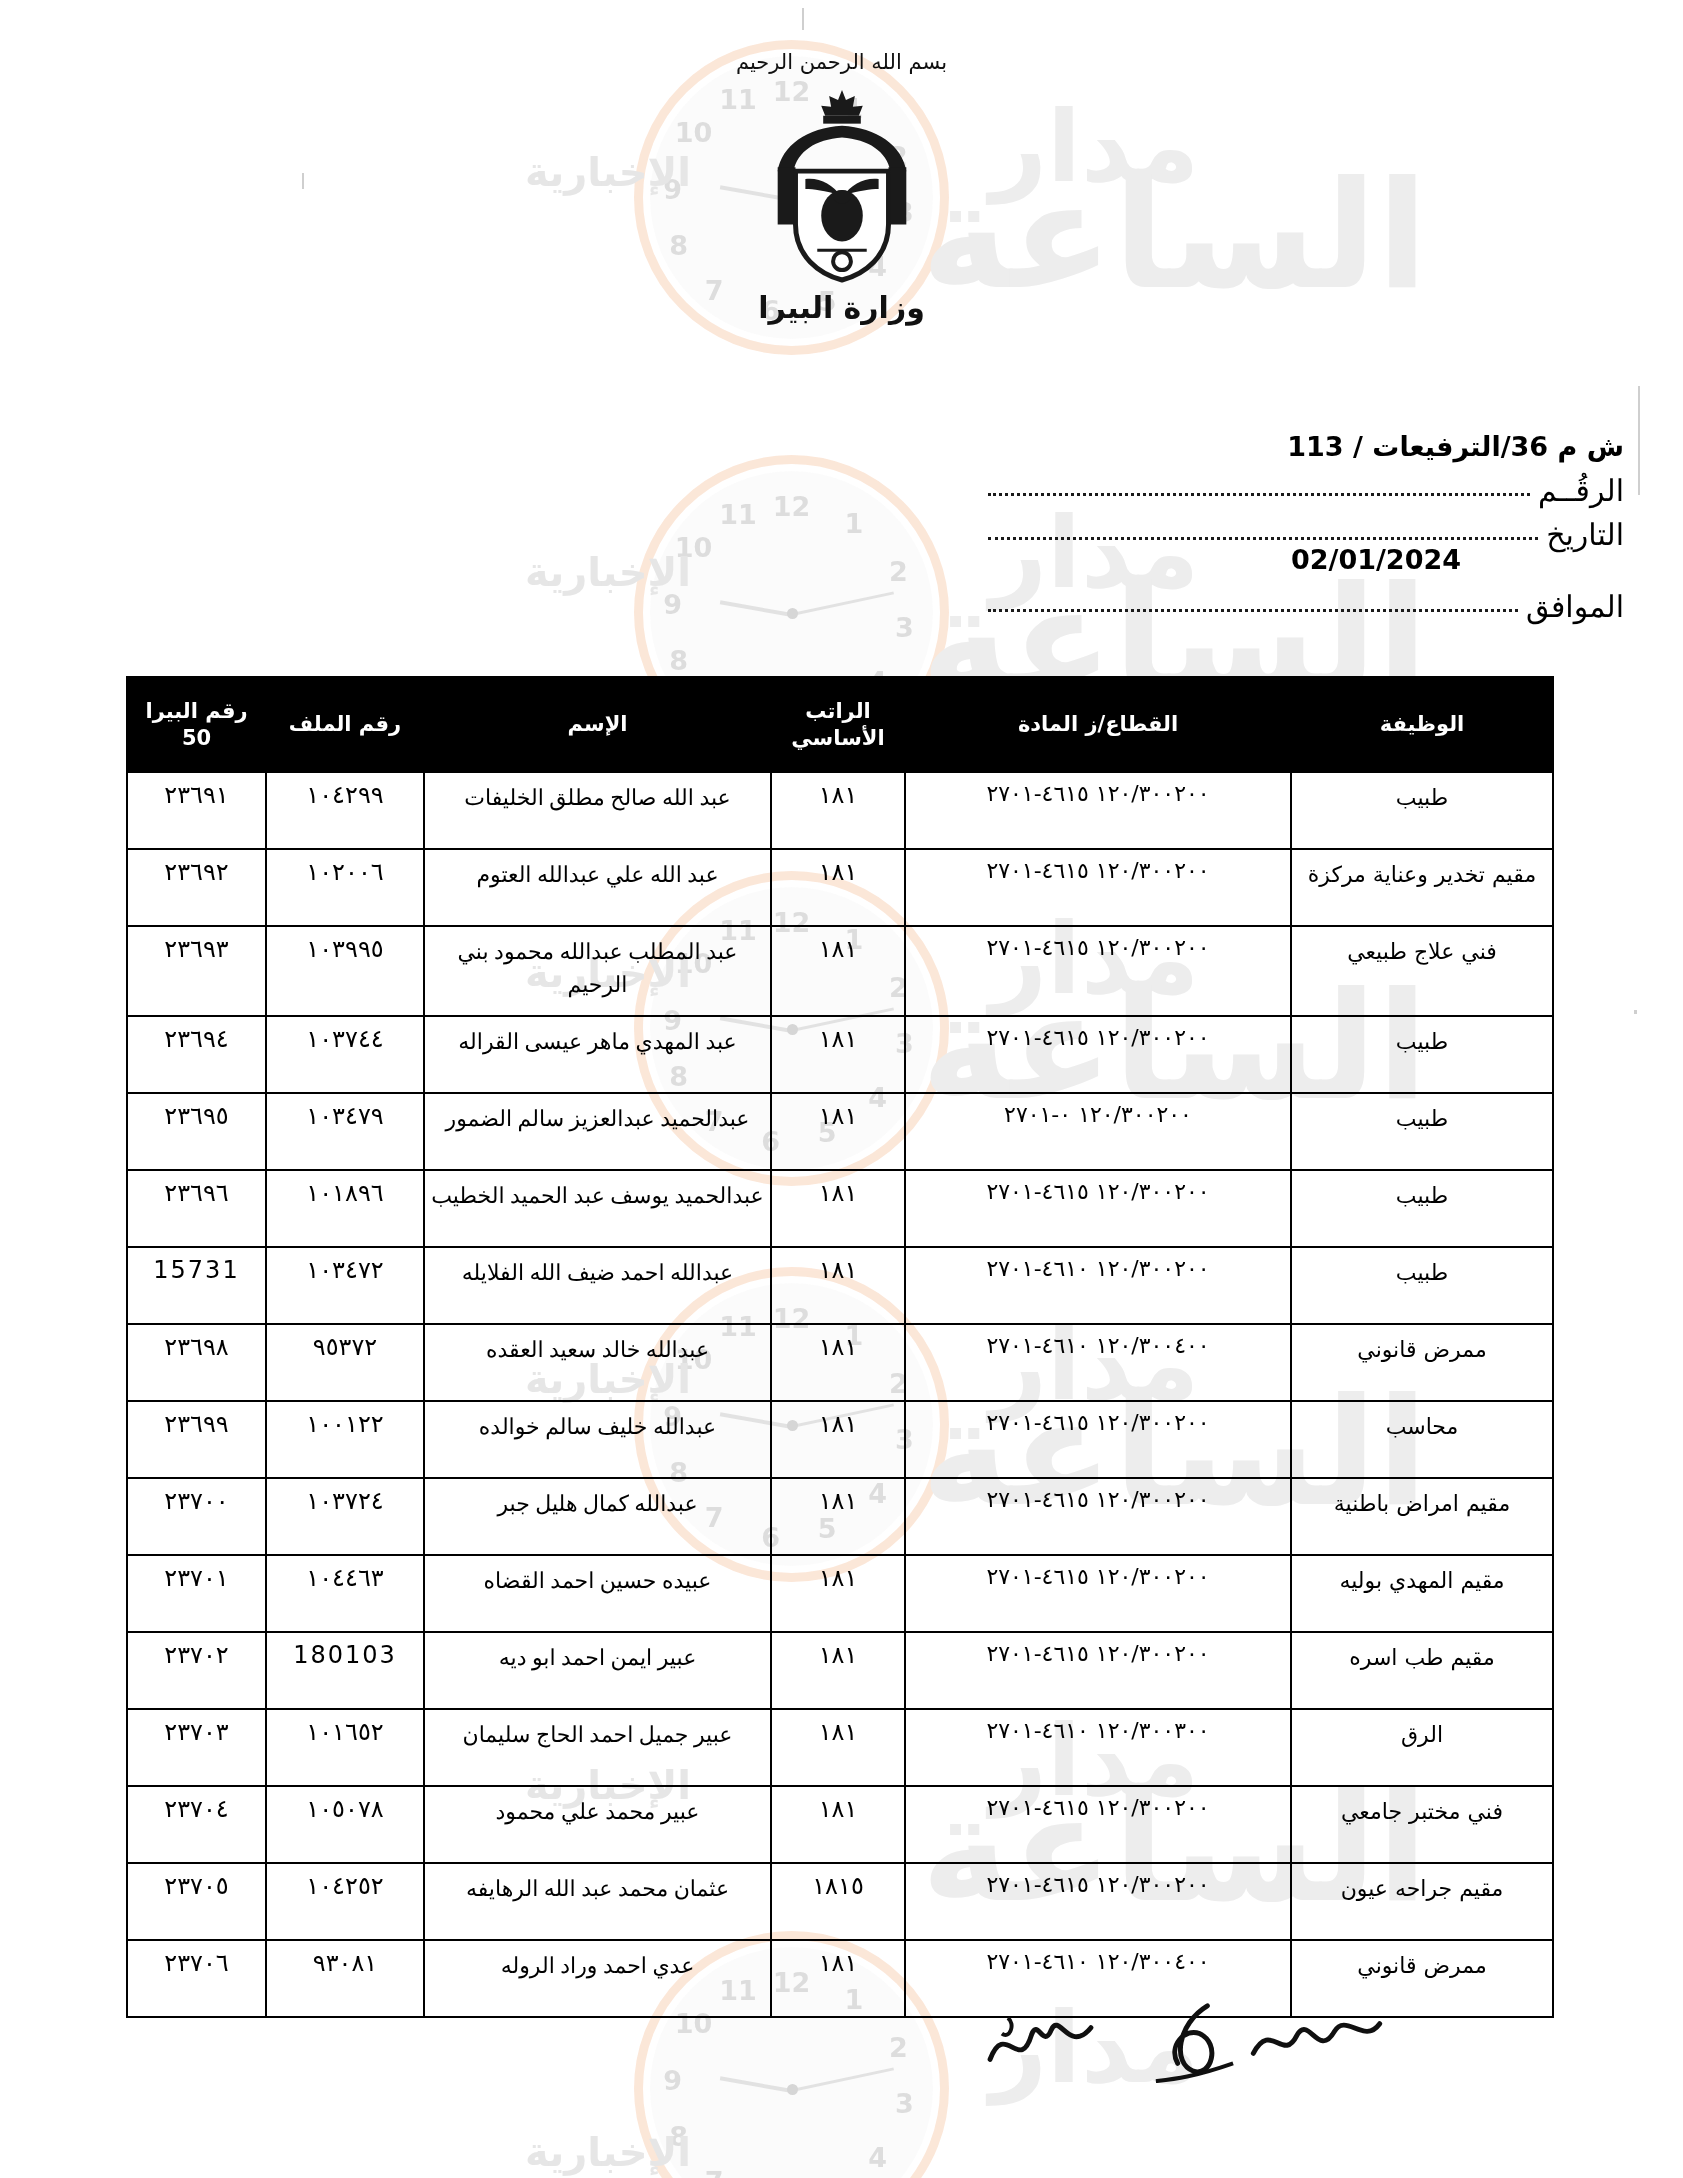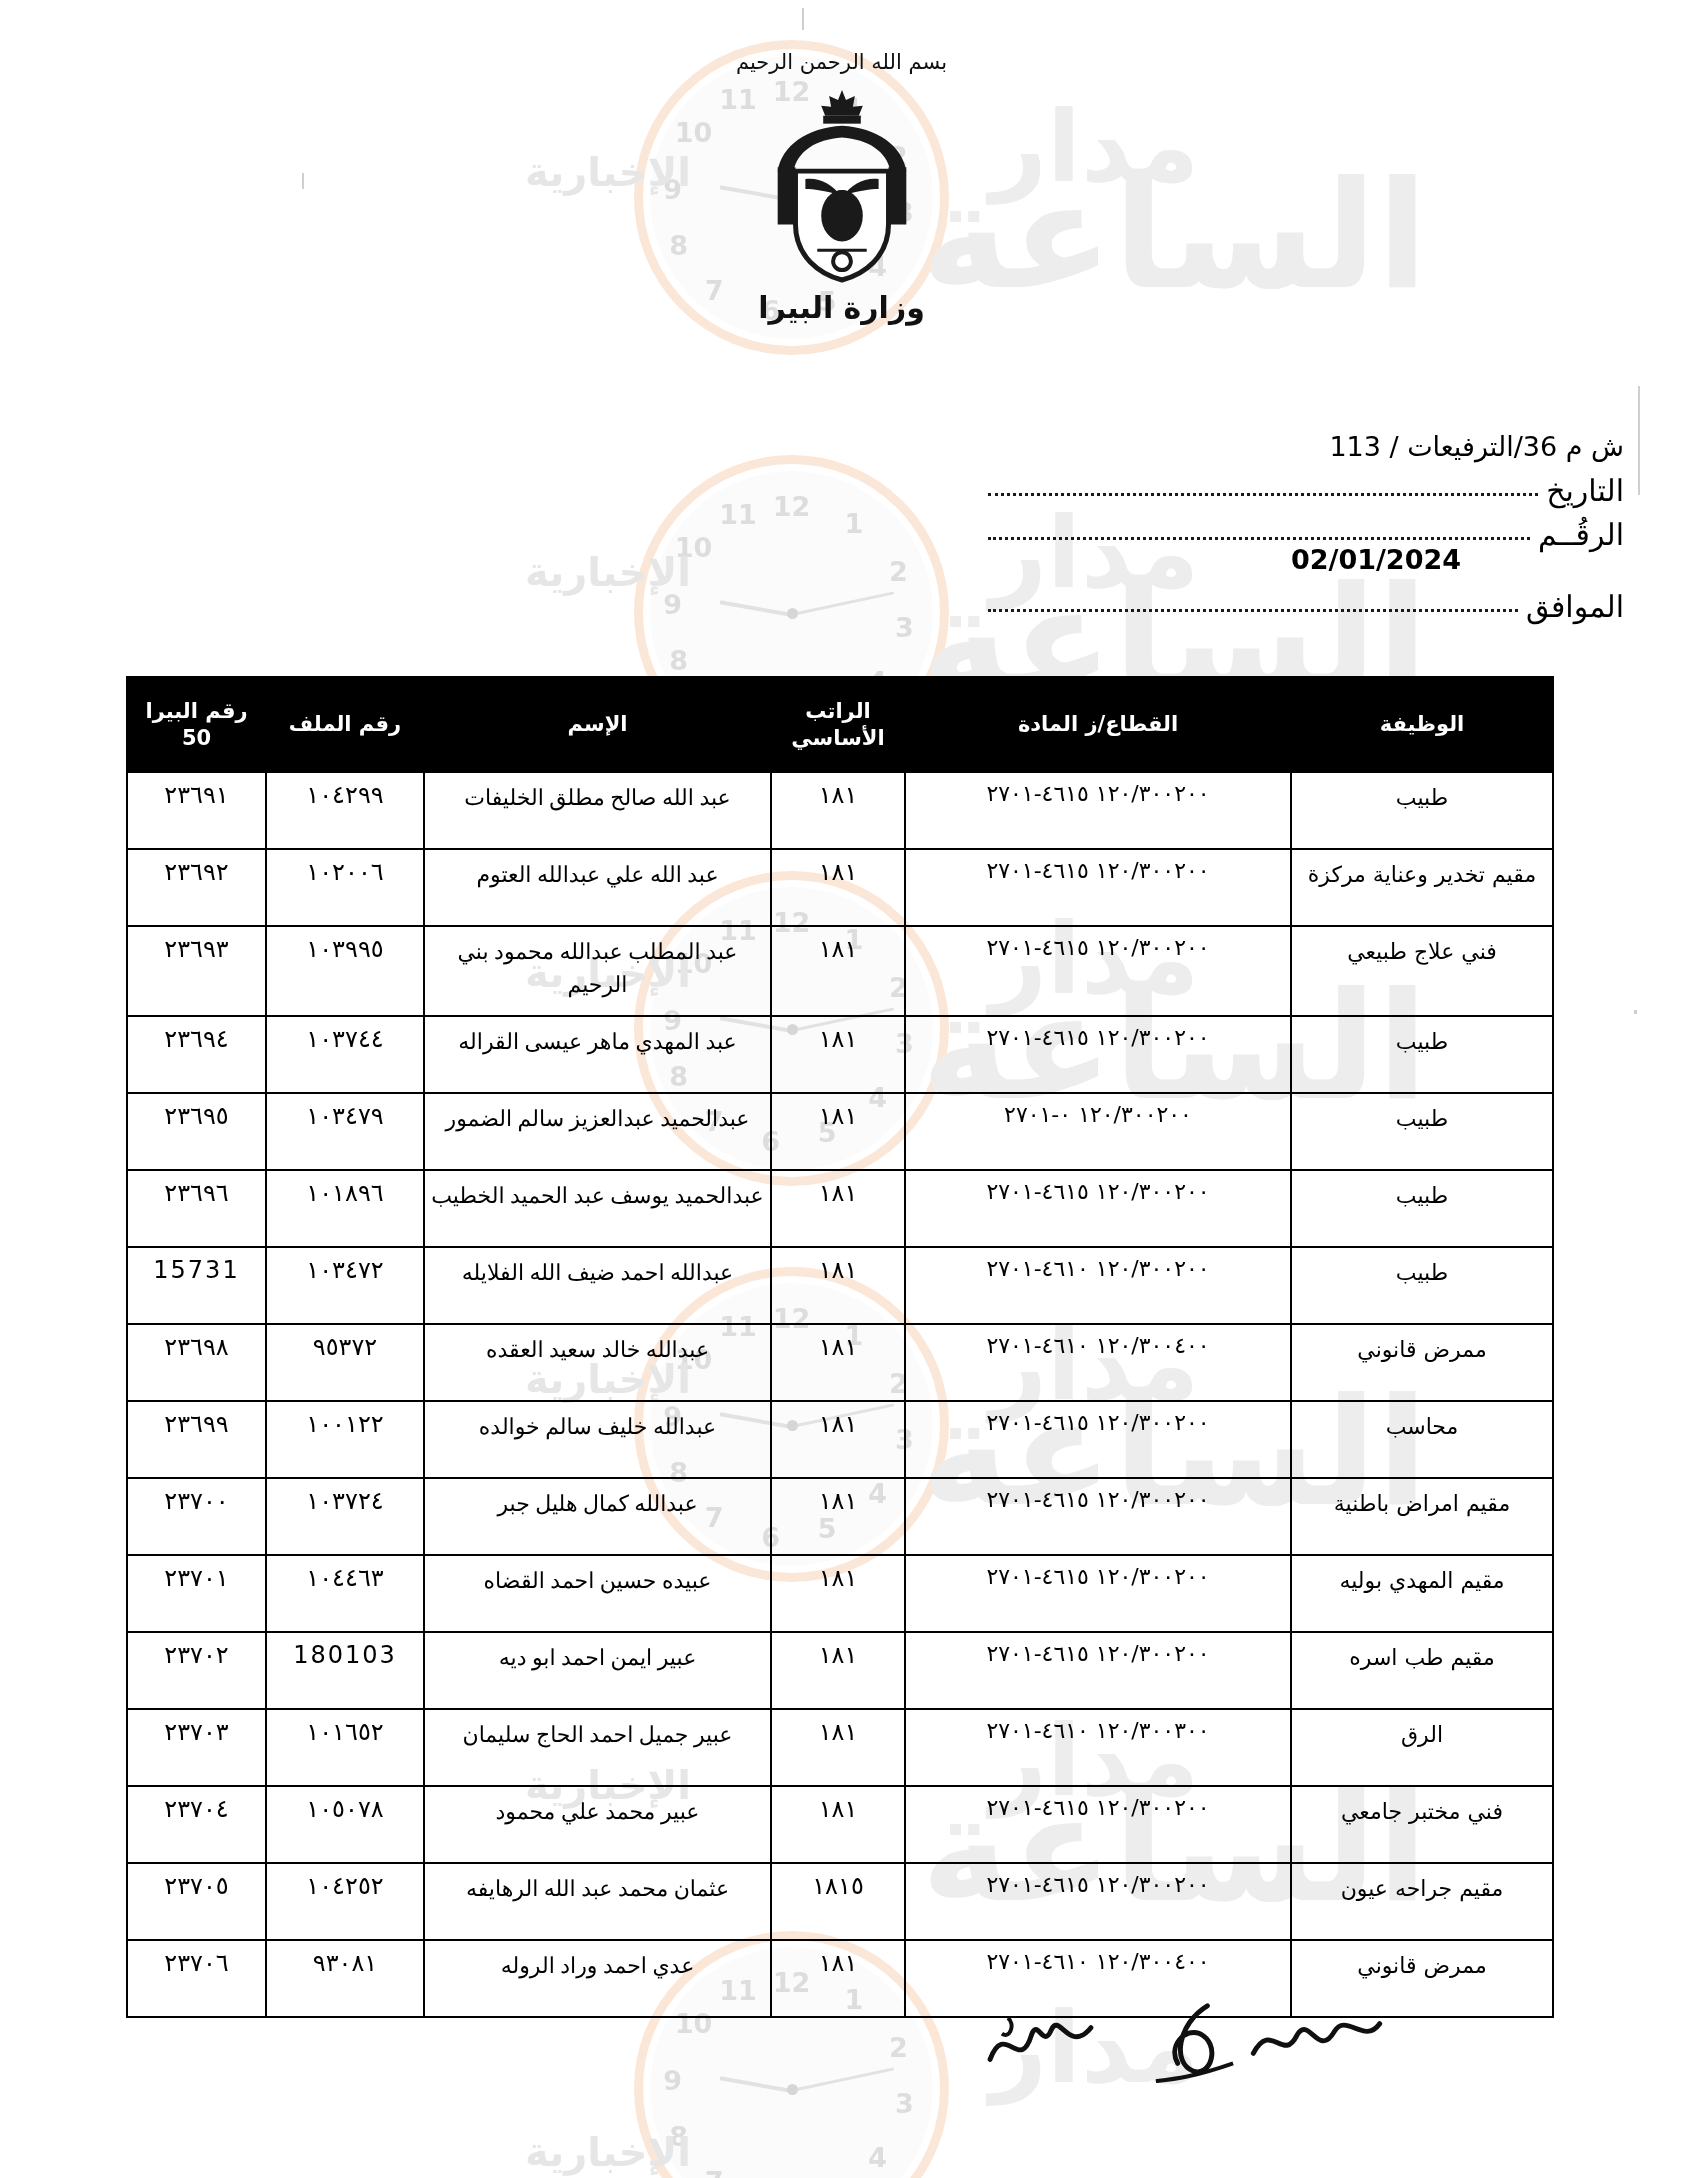--- a/index.html
+++ b/index.html
@@ -49,21 +49,21 @@
   }
   .crest{width:188px;height:218px;margin:2px auto 0;position:relative;}
   .ministry{
     font-size:30px;font-weight:bold;color:#111;margin-top:-4px;
     font-family:"DejaVu Sans",sans-serif;
   }
 
   
   .meta{position:absolute;top:431px;right:59px;width:644px;text-align:right;}
   .meta .docnum{
-    font-size:27px;font-weight:normal;direction:rtl;
+    font-size:27px;font-weight:bold;direction:rtl;
     font-family:"DejaVu Sans",sans-serif;margin-bottom:2px;
   }
   .meta-row{display:flex;flex-direction:row;align-items:flex-end;justify-content:flex-start;direction:rtl;height:44px;}
   .meta-label{font-size:30px;white-space:nowrap;font-family:"DejaVu Serif",serif;}
   .meta-dots{flex:1;border-bottom:3px dotted #1a1a1a;margin:0 8px 12px 8px;height:1px;}
   .meta-val{
     position:absolute;font-size:27px;font-weight:bold;
     font-family:"DejaVu Sans",sans-serif;
   }
 
@@ -260,25 +260,25 @@
         <circle cx="95" cy="187" r="9" fill="none" stroke="#1a1a1a" stroke-width="4"></circle>
         <path d="M70 176 L120 176" stroke="#1a1a1a" stroke-width="3" fill="none"></path>
       </svg>
     </div>
     <div class="ministry">وزارة البيرا</div>
   </div>
 
   <div class="meta">
     <div class="docnum">ش م 36/الترفيعات / 113</div>
     <div class="meta-row">
+      <span class="meta-label">الرقُــم</span>
+      <span class="meta-dots"></span>
+    </div>
+    <div class="meta-row">
       <span class="meta-label">التاريخ</span>
-      <span class="meta-dots"></span>
-    </div>
-    <div class="meta-row">
-      <span class="meta-label">الرقُــم</span>
       <span class="meta-dots"></span>
     </div>
     <div style="position:relative;height:42px;">
       <div class="meta-val" style="right:163px;top:-8px;">02/01/2024</div>
     </div>
     <div class="meta-row" style="margin-top:-14px;">
       <span class="meta-label">الموافق</span>
       <span class="meta-dots"></span>
     </div>
   </div>

